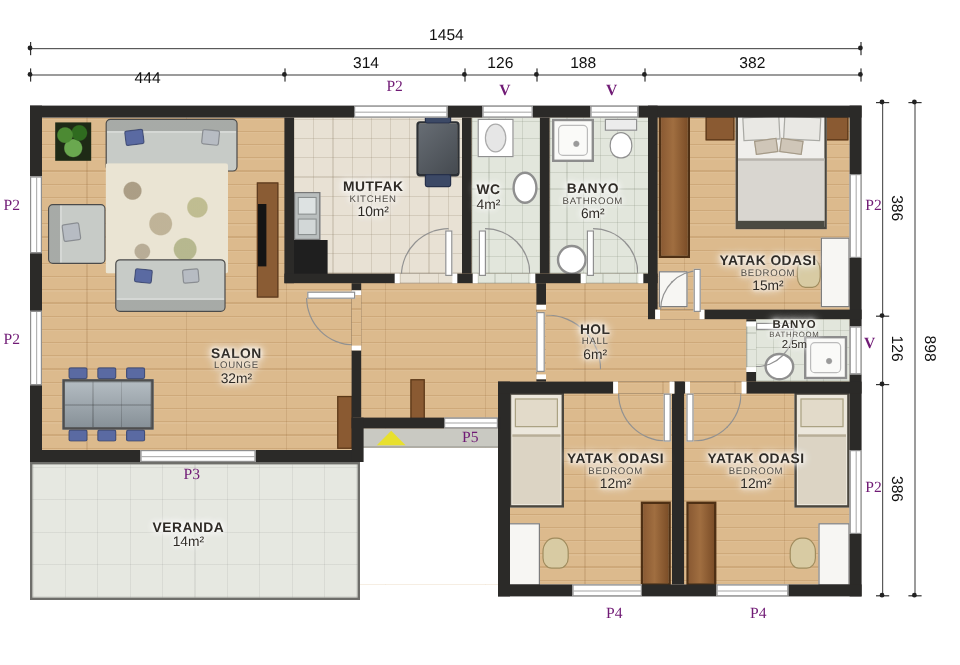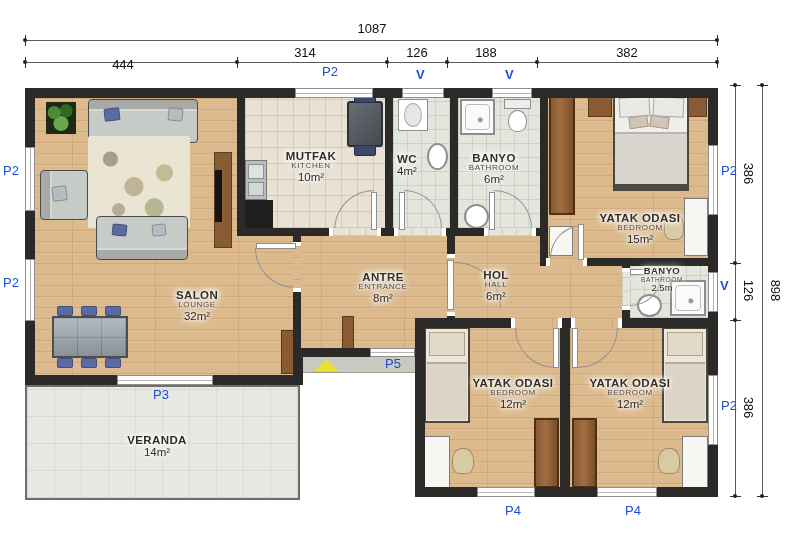--- a/index.html
+++ b/index.html
@@ -51,21 +51,21 @@
           background:radial-gradient(circle at 62% 62%,#9a9a9a 2px,transparent 3px);}
   
   .rlabel{z-index:8;text-align:center;color:#2e2a25;line-height:1.08;
           text-shadow:0 0 3px #fff,0 0 5px #fff,0 0 8px #fff,0 0 10px #fff;}
   .rl-main{font-size:11.5px;font-weight:bold;letter-spacing:.4px;}
   .rl-sub{font-size:8px;color:#4e4a44;letter-spacing:.6px;}
   .rl-area{font-size:11.5px;font-weight:normal;}
   .sm .rl-main{font-size:9.5px;}
   .sm .rl-sub{font-size:6.5px;}
   .sm .rl-area{font-size:9.5px;}
-  .mk{z-index:8;font-size:13px;color:#1d4ed8;white-space:nowrap;}
+  .mk{z-index:8;font-size:13px;color:#701a75;white-space:nowrap;font-family:Liberation Serif, serif;}
   .dim{z-index:8;font-size:13px;color:#101010;white-space:nowrap;text-align:center;width:40px;}
   .rot{transform:rotate(90deg);}
   .dline{background:#5a5a5a;z-index:7;}
   .tick{background:#333;z-index:7;}
   .dot{width:4px;height:4px;border-radius:50%;background:#222;z-index:7;}
 </style>
 </head>
 <body>
 
 <div id="plan">
@@ -247,25 +247,20 @@
   <div class="abs rlabel" style="left:444px;top:152px;width:100px;">
     <div class="rl-main">BANYO</div>
     <div class="rl-sub">BATHROOM</div>
     <div class="rl-area">6m²</div>
   </div>
   <div class="abs rlabel" style="left:590px;top:212px;width:100px;">
     <div class="rl-main">YATAK ODASI</div>
     <div class="rl-sub">BEDROOM</div>
     <div class="rl-area">15m²</div>
   </div>
-  <div class="abs rlabel" style="left:333px;top:271px;width:100px;">
-    <div class="rl-main">ANTRE</div>
-    <div class="rl-sub">ENTRANCE</div>
-    <div class="rl-area">8m²</div>
-  </div>
   <div class="abs rlabel" style="left:456px;top:269px;width:80px;">
     <div class="rl-main">HOL</div>
     <div class="rl-sub">HALL</div>
     <div class="rl-area">6m²</div>
   </div>
   <div class="abs rlabel sm" style="left:622px;top:266px;width:80px;">
     <div class="rl-main">BANYO</div>
     <div class="rl-sub">BATHROOM</div>
     <div class="rl-area">2.5m</div>
   </div>
@@ -290,21 +285,21 @@
   <div class="abs mk" style="left:3px;top:163px;">P2</div>
   <div class="abs mk" style="left:3px;top:275px;">P2</div>
   <div class="abs mk" style="left:721px;top:163px;">P2</div>
   <div class="abs mk" style="left:720px;top:278px;font-weight:bold;">V</div>
   <div class="abs mk" style="left:721px;top:398px;">P2</div>
   <div class="abs mk" style="left:505px;top:503px;">P4</div>
   <div class="abs mk" style="left:625px;top:503px;">P4</div>
   <div class="abs mk" style="left:153px;top:387px;">P3</div>
   <div class="abs mk" style="left:385px;top:356px;">P5</div>
 
-  <div class="abs dim" style="left:352px;top:21px;">1087</div>
+  <div class="abs dim" style="left:352px;top:21px;">1454</div>
   <div class="abs dline" style="left:25px;top:40px;width:693px;height:1px;"></div>
   <div class="abs tick" style="left:25px;top:35px;width:1px;height:11px;"></div>
   <div class="abs tick" style="left:717px;top:35px;width:1px;height:11px;"></div>
   <div class="abs dot" style="left:23px;top:38px;"></div>
   <div class="abs dot" style="left:715px;top:38px;"></div>
 
   <div class="abs dim" style="left:103px;top:57px;">444</div>
   <div class="abs dim" style="left:285px;top:45px;">314</div>
   <div class="abs dim" style="left:397px;top:45px;">126</div>
   <div class="abs dim" style="left:466px;top:45px;">188</div>

